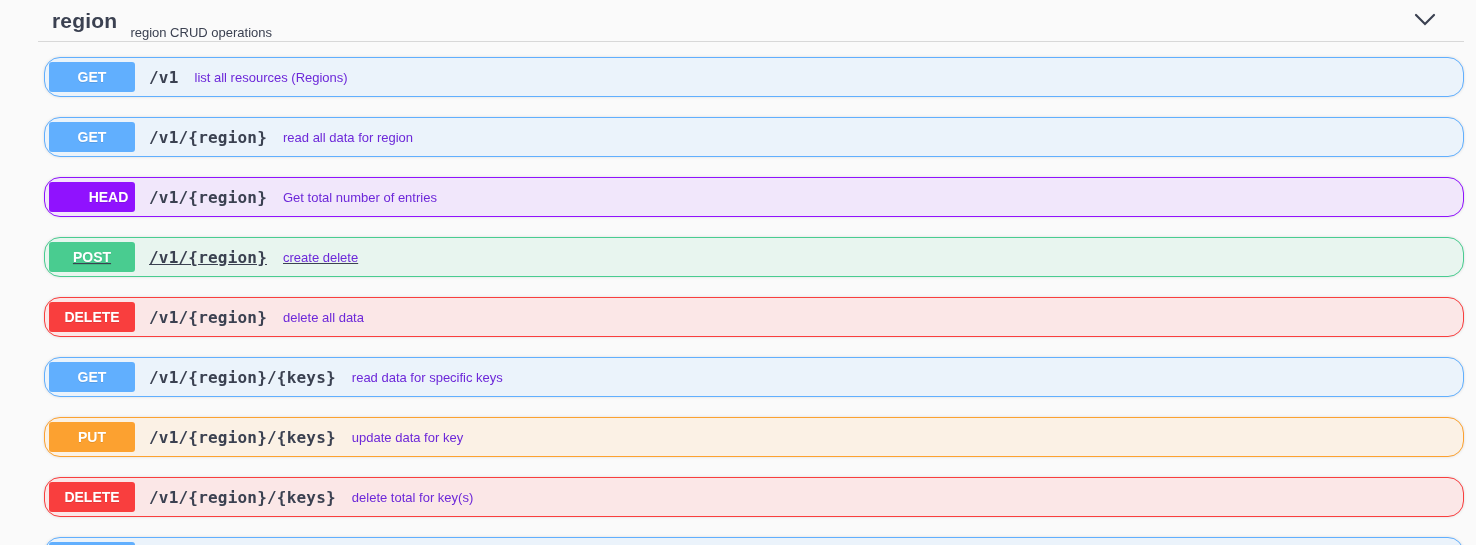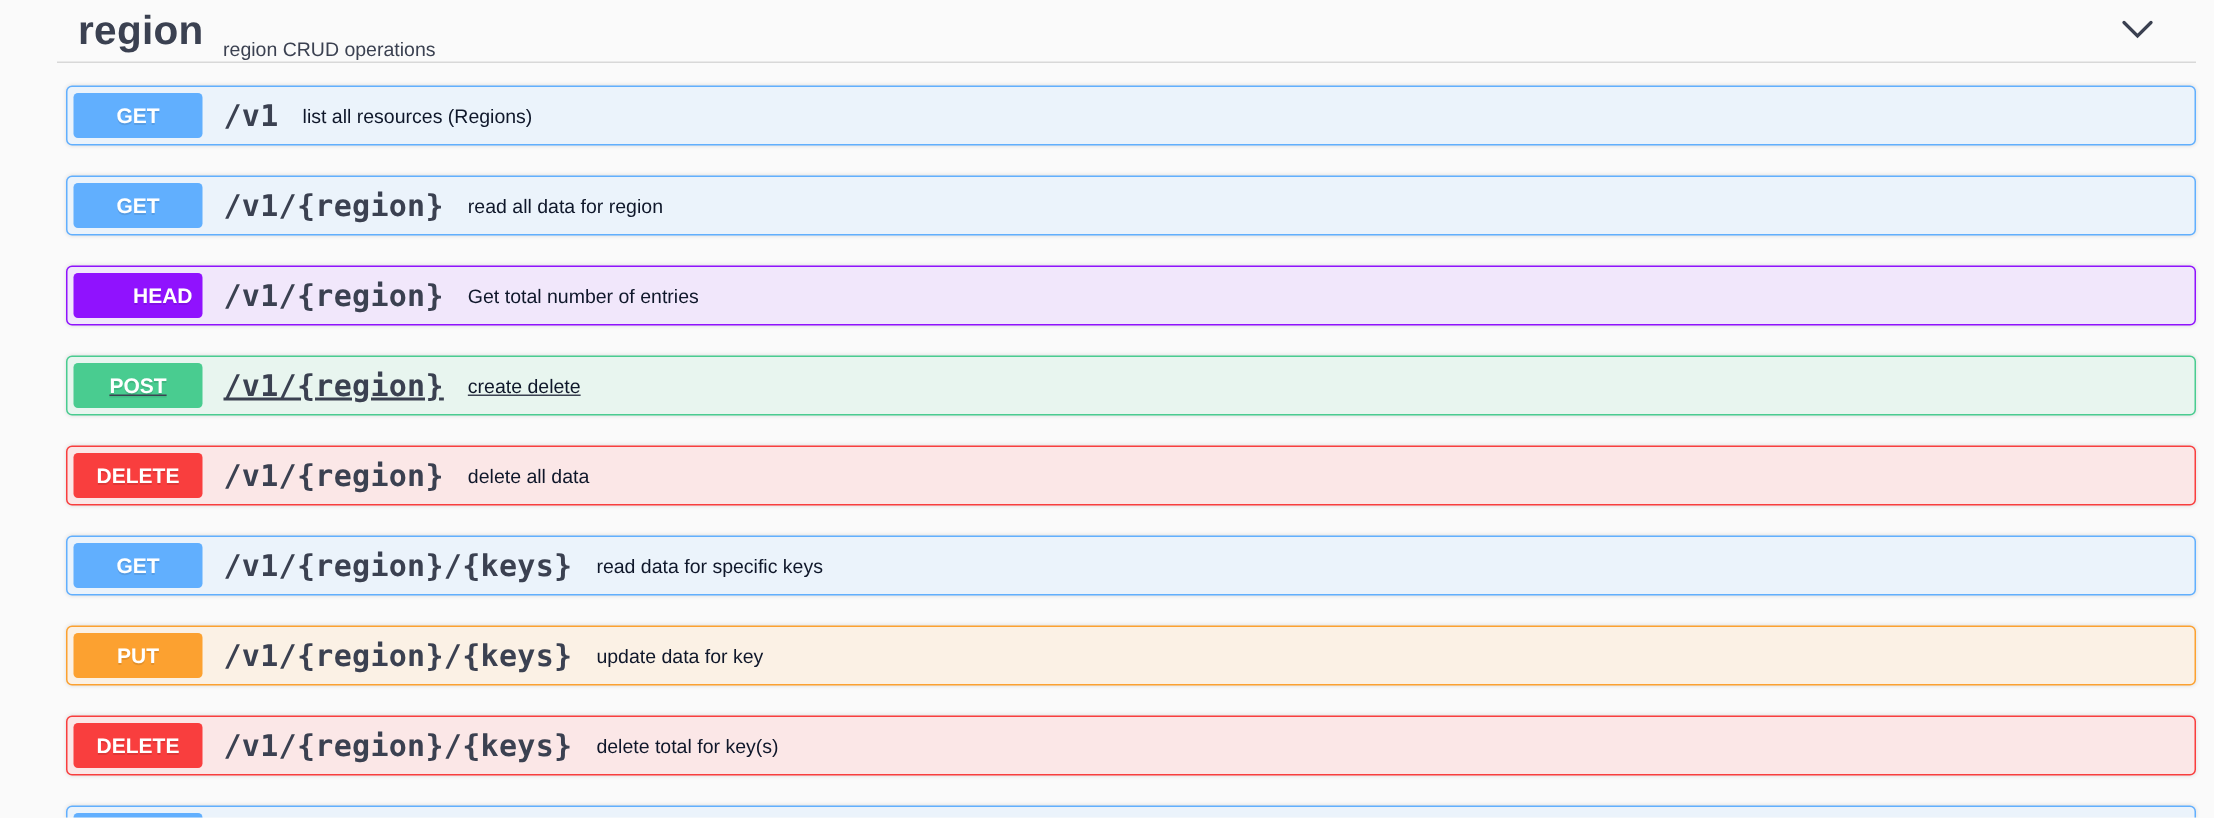--- a/index.html
+++ b/index.html
@@ -15,21 +15,21 @@
   .tag-header {
     margin: 0 12px 0 38px;
     height: 42px;
     display: flex;
     align-items: center;
     border-bottom: 1px solid #d8d8d8;
     cursor: pointer;
   }
   .tag-title {
     margin-left: 14px;
-    font-size: 27px;
+    font-size: 21px;
     font-weight: 700;
     letter-spacing: 0.2px;
   }
   .tag-desc {
     margin-left: 13px;
     font-size: 13px;
     color: #3b4151;
     margin-top: 24px;
   }
   .collapse-btn {
@@ -46,49 +46,49 @@
   .ops-list {
     margin: 15px 12px 0 44px;
   }
   .op-row {
     height: 40px;
     margin-bottom: 20px;
     display: flex;
     align-items: center;
     padding: 4px;
     border: 1px solid;
-    border-radius: 4px;
+    border-radius: 16px;
     box-shadow: 0 0 3px rgba(0,0,0,0.12);
     cursor: pointer;
   }
   .method-badge {
     width: 86px;
     min-width: 86px;
     height: 30px;
     line-height: 30px;
     border-radius: 3px;
     text-align: center;
     font-size: 14px;
     font-weight: 700;
     color: #ffffff;
     text-shadow: 0 1px 0 rgba(0,0,0,0.1);
   }
   .op-path {
     margin-left: 14px;
     font-family: "DejaVu Sans Mono", monospace;
-    font-size: 20px;
+    font-size: 16px;
     font-weight: 600;
     color: #3b4151;
     letter-spacing: 0.2px;
     white-space: nowrap;
   }
   .op-summary {
     margin-left: 16px;
     font-size: 13px;
-    color: #0f172a;
+    color: #6d28d9;
     padding-top: 1px;
     white-space: nowrap;
   }
   
   .op-get    { background: var(--get-bg);    border-color: var(--get); }
   .op-head   { background: var(--head-bg);   border-color: var(--head); }
   .op-post   { background: var(--post-bg);   border-color: var(--post); text-decoration: underline; }
   .op-delete { background: var(--delete-bg); border-color: var(--delete); }
   .op-put    { background: var(--put-bg);    border-color: var(--put); }
   .badge-get    { background: var(--get); }

